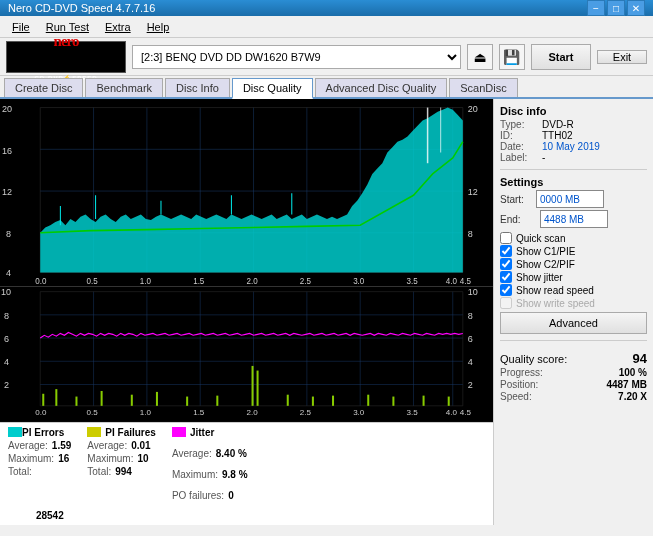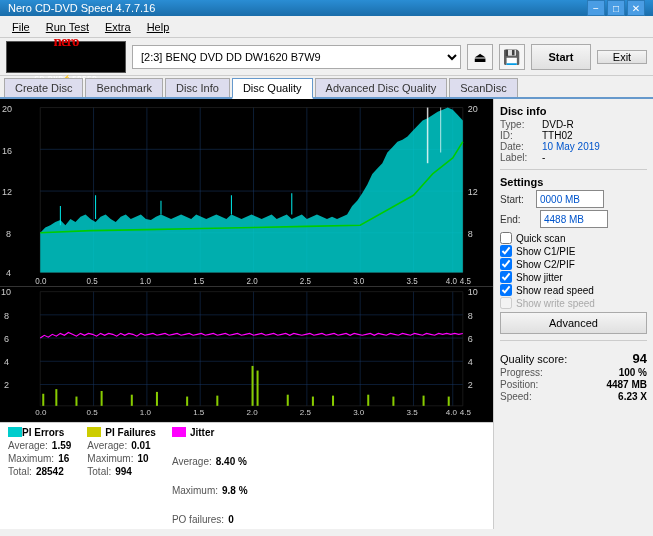--- a/index.html
+++ b/index.html
@@ -407,21 +407,21 @@
         <div style="display:flex;gap:4px;font-size:10px;">
           <span style="color:#555;">Average:</span>
           <span style="font-weight:bold;">1.59</span>
         </div>
         <div style="display:flex;gap:4px;font-size:10px;">
           <span style="color:#555;">Maximum:</span>
           <span style="font-weight:bold;">16</span>
         </div>
         <div style="display:flex;gap:4px;font-size:10px;">
           <span style="color:#555;">Total:</span>
-          <span style="font-weight:bold;">28542</span>
+          <span style="font-weight:bold;margin-top:44px;">28542</span>
         </div>
       </div>
 
       <div style="display:flex;flex-direction:column;gap:2px;">
         <div style="display:flex;align-items:center;gap:4px;">
           <div style="width:14px;height:10px;background:#cccc00;"></div>
           <span style="font-size:10px;font-weight:bold;">PI Failures</span>
         </div>
         <div style="display:flex;gap:4px;font-size:10px;">
           <span style="color:#555;">Average:</span>
@@ -430,21 +430,21 @@
         <div style="display:flex;gap:4px;font-size:10px;">
           <span style="color:#555;">Maximum:</span>
           <span style="font-weight:bold;">10</span>
         </div>
         <div style="display:flex;gap:4px;font-size:10px;">
           <span style="color:#555;">Total:</span>
           <span style="font-weight:bold;">994</span>
         </div>
       </div>
 
-      <div style="display:flex;flex-direction:column;gap:18px;">
+      <div style="display:flex;flex-direction:column;gap:10px;">
         <div style="display:flex;align-items:center;gap:4px;">
           <div style="width:14px;height:10px;background:#ff00ff;"></div>
           <span style="font-size:10px;font-weight:bold;">Jitter</span>
         </div>
         <div style="display:flex;gap:4px;font-size:10px;">
           <span style="color:#555;">Average:</span>
           <span style="font-weight:bold;">8.40 %</span>
         </div>
         <div style="display:flex;gap:4px;font-size:10px;">
           <span style="color:#555;">Maximum:</span>
@@ -530,19 +530,19 @@
       <div class="progress-row">
         <span class="progress-label">Progress:</span>
         <span class="progress-value">100 %</span>
       </div>
       <div class="progress-row">
         <span class="progress-label">Position:</span>
         <span class="progress-value">4487 MB</span>
       </div>
       <div class="progress-row">
         <span class="progress-label">Speed:</span>
-        <span class="progress-value">6.23 X</span>
+        <span class="progress-value">7.20 X</span>
       </div>
     </div>
 
   </div>
 
 </div>
 
 </body></html>

